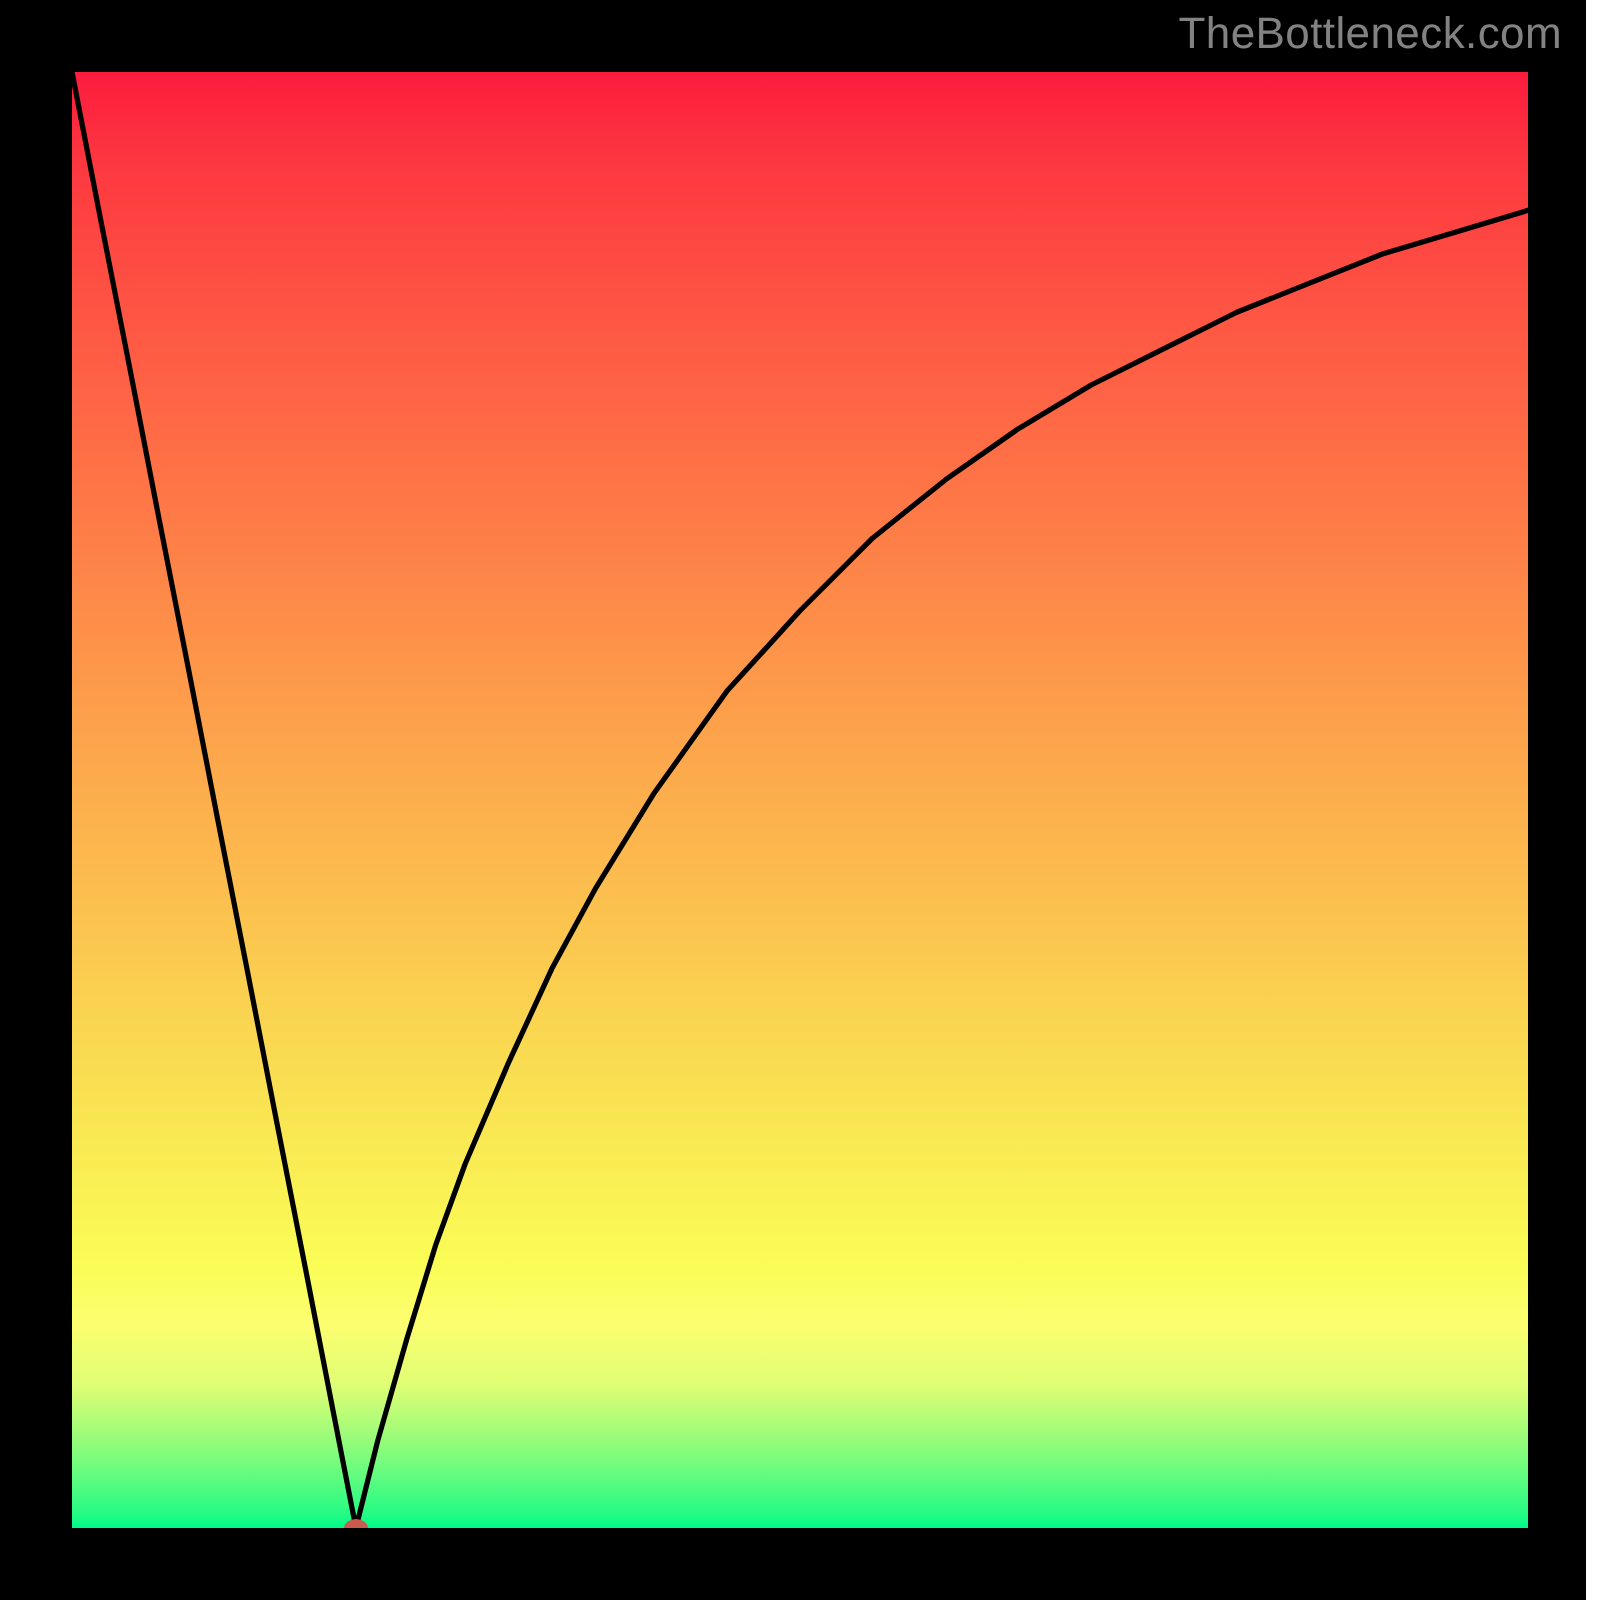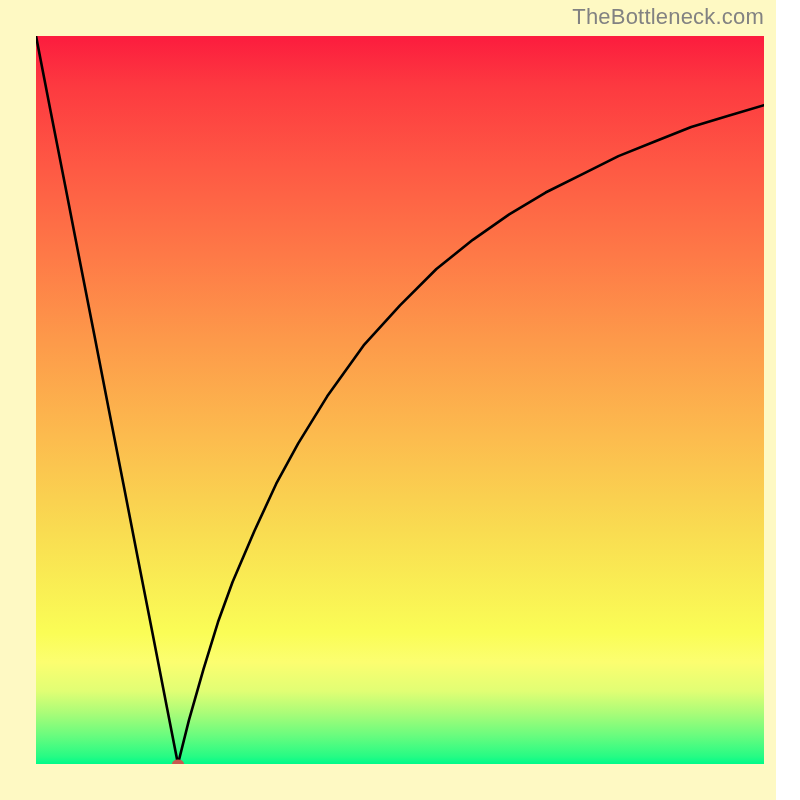--- a/index.html
+++ b/index.html
@@ -6,22 +6,23 @@
     margin: 0;
     padding: 0;
     width: 800px;
     height: 800px;
     overflow: hidden;
     font-family: Arial, Helvetica, sans-serif;
   }
   .frame {
     width: 776px;
     height: 800px;
-    background: #fef9c3;
+    background: #000000;
     position: relative;
+    padding-left: 17px;
   }
   .plot {
     position: absolute;
     left: 36px;
     top: 36px;
     width: 728px;
     height: 728px;
     overflow: hidden;
   }
   .grad {

